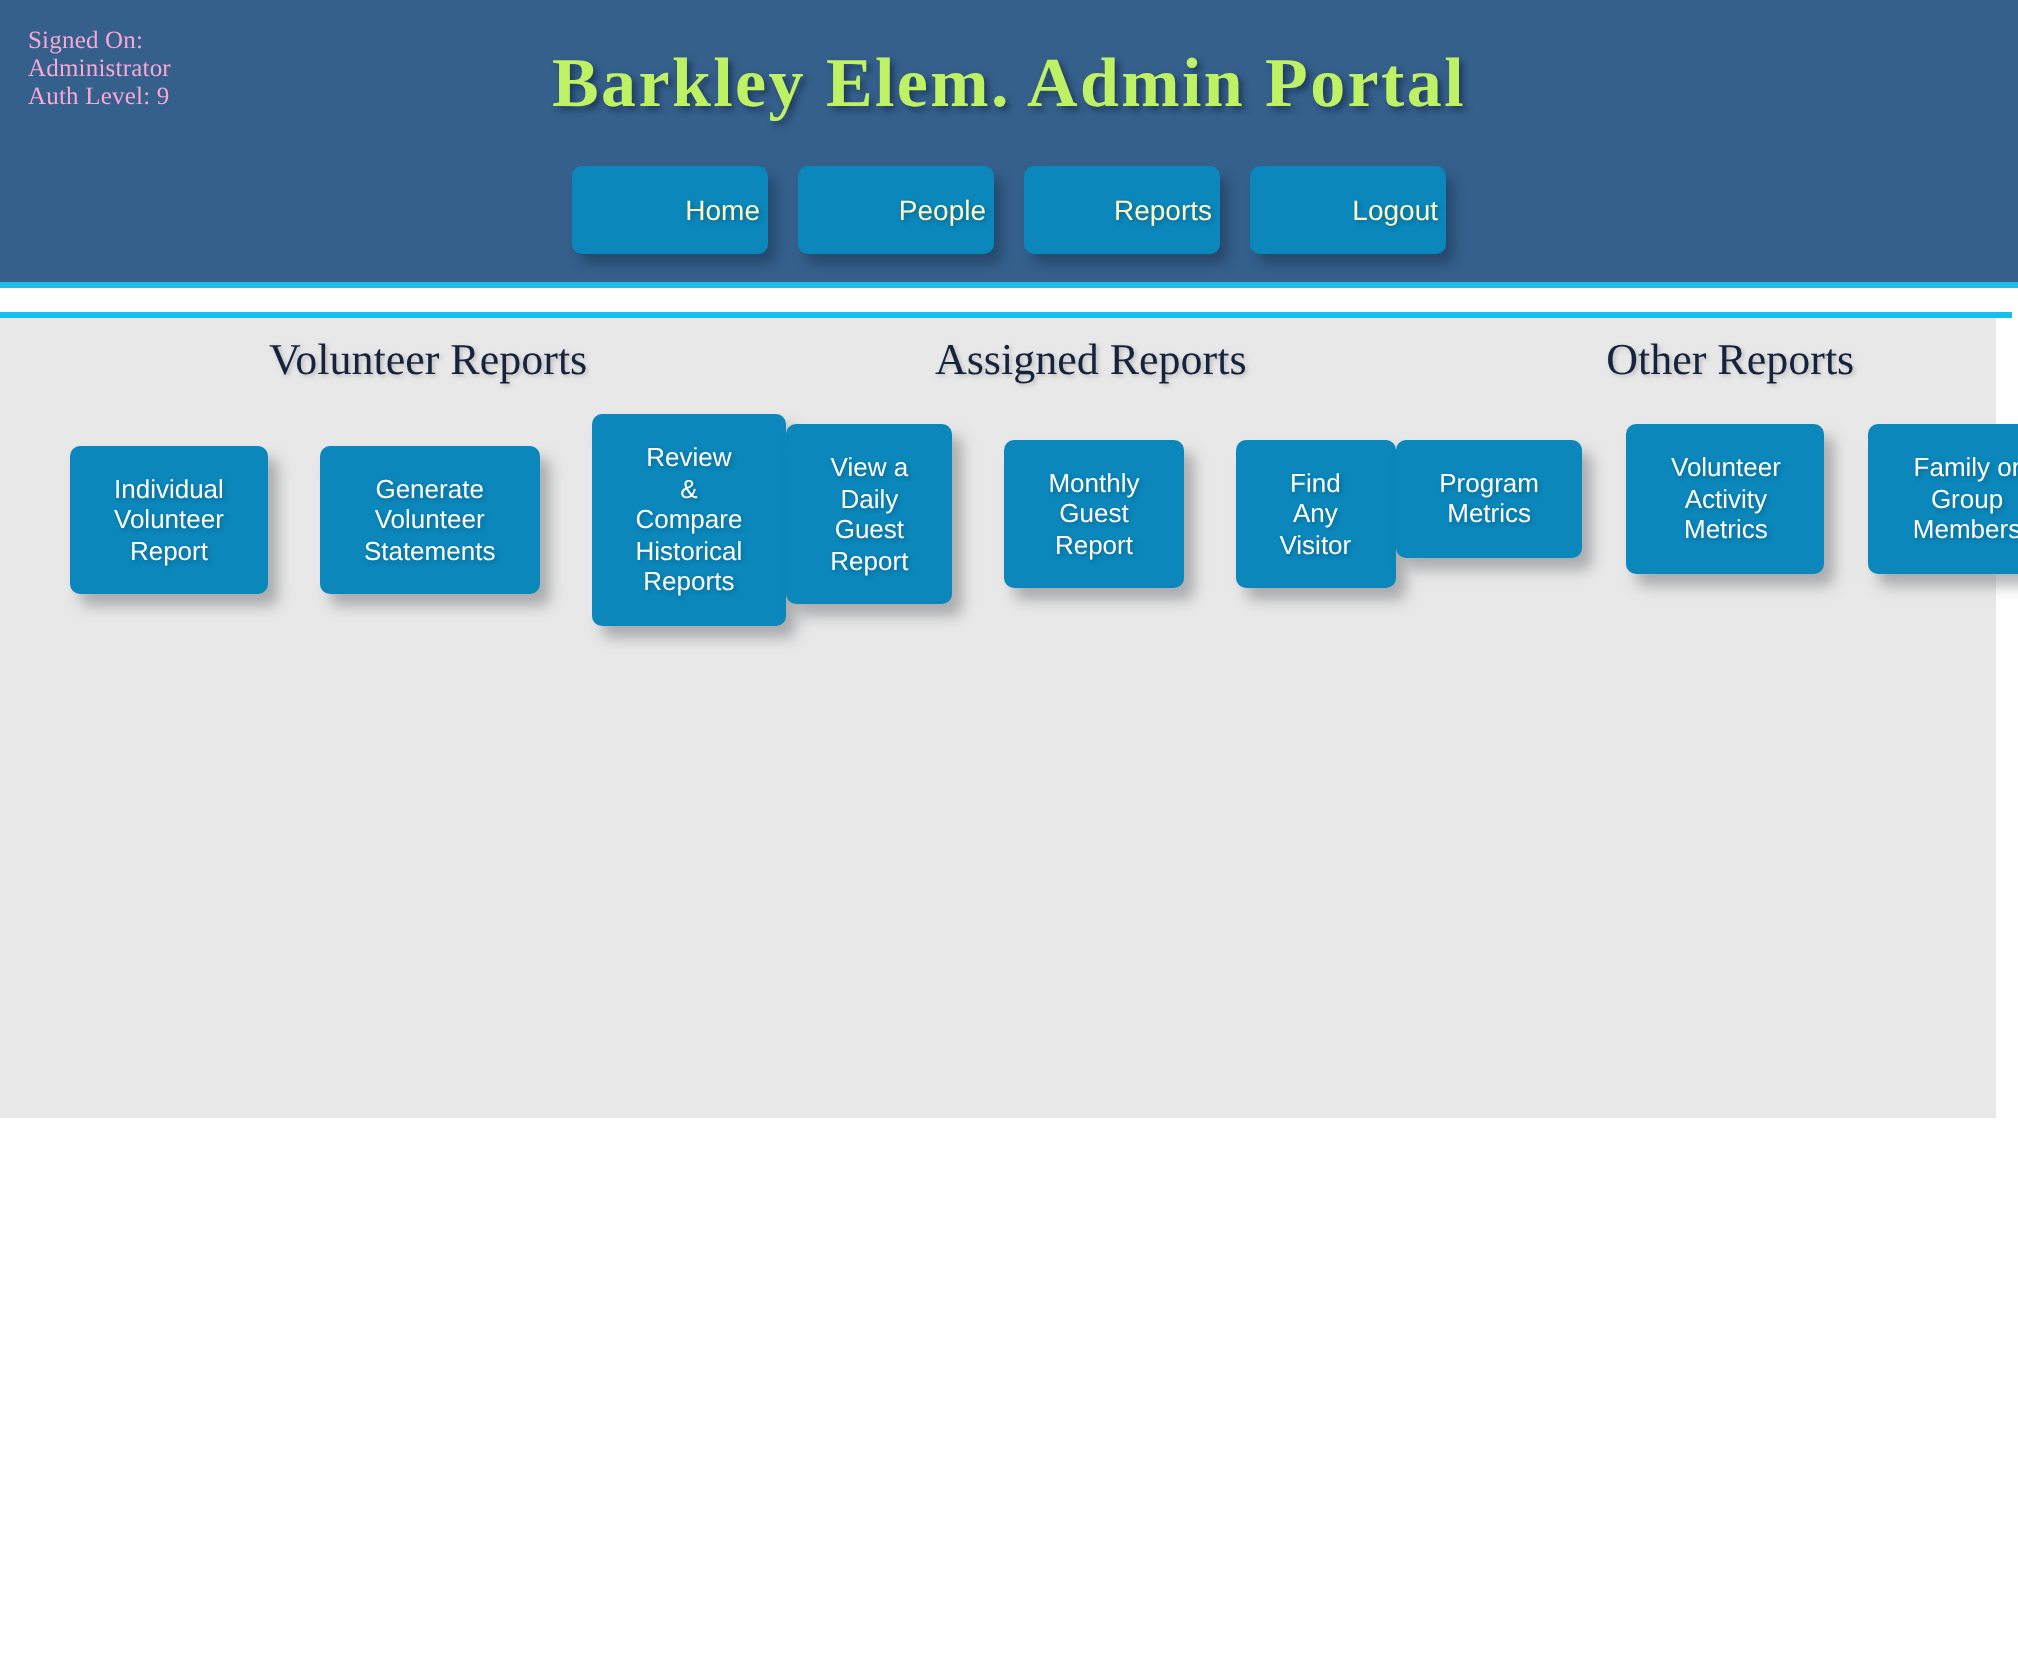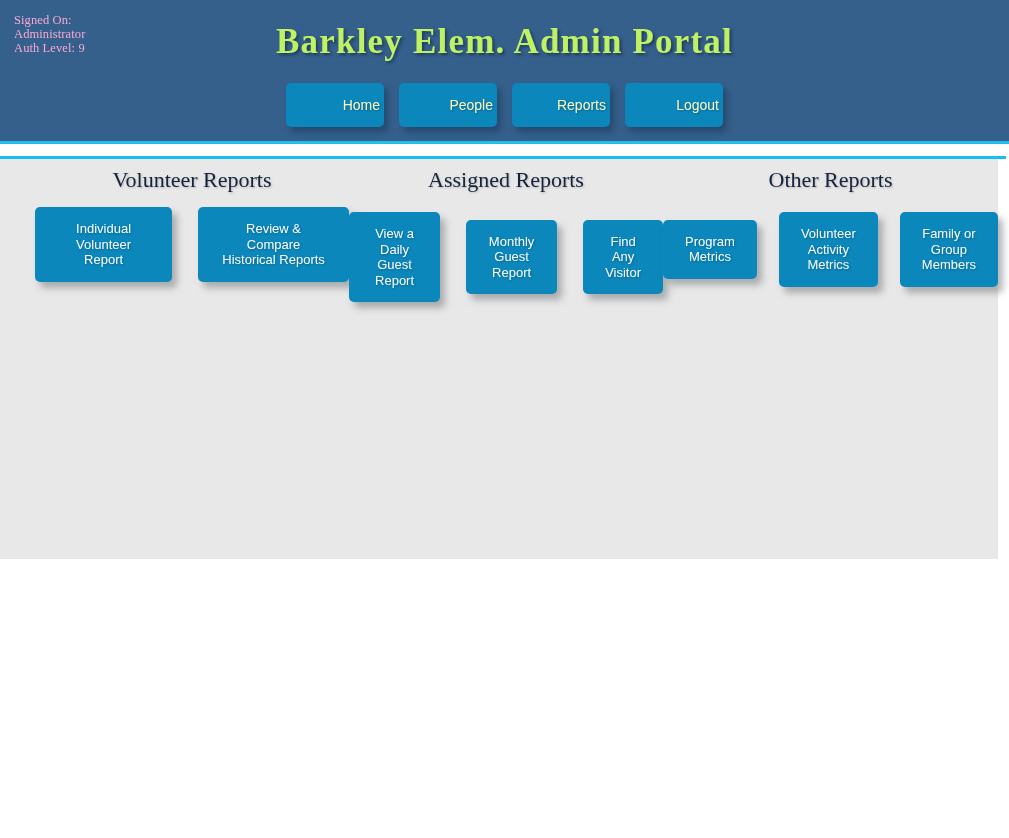--- a/index.html
+++ b/index.html
@@ -189,20 +189,22 @@
 <div class="spacer-white"></div>
 <div class="rule-bottom"></div>
 
 <div class="content">
 
   <div class="column col-volunteer">
     <div class="col-title">Volunteer Reports</div>
     <div class="btn-stack">
       <button class="report-btn">Individual
 Volunteer Report</button>
+      <button class="report-btn">Generate
+Volunteer Statements</button>
       <button class="report-btn">Review &amp; Compare
 Historical Reports</button>
     </div>
   </div>
 
   <div class="column col-visitor">
     <div class="col-title">Assigned Reports</div>
     <div class="btn-stack">
       <button class="report-btn">View a Daily
 Guest Report</button>

